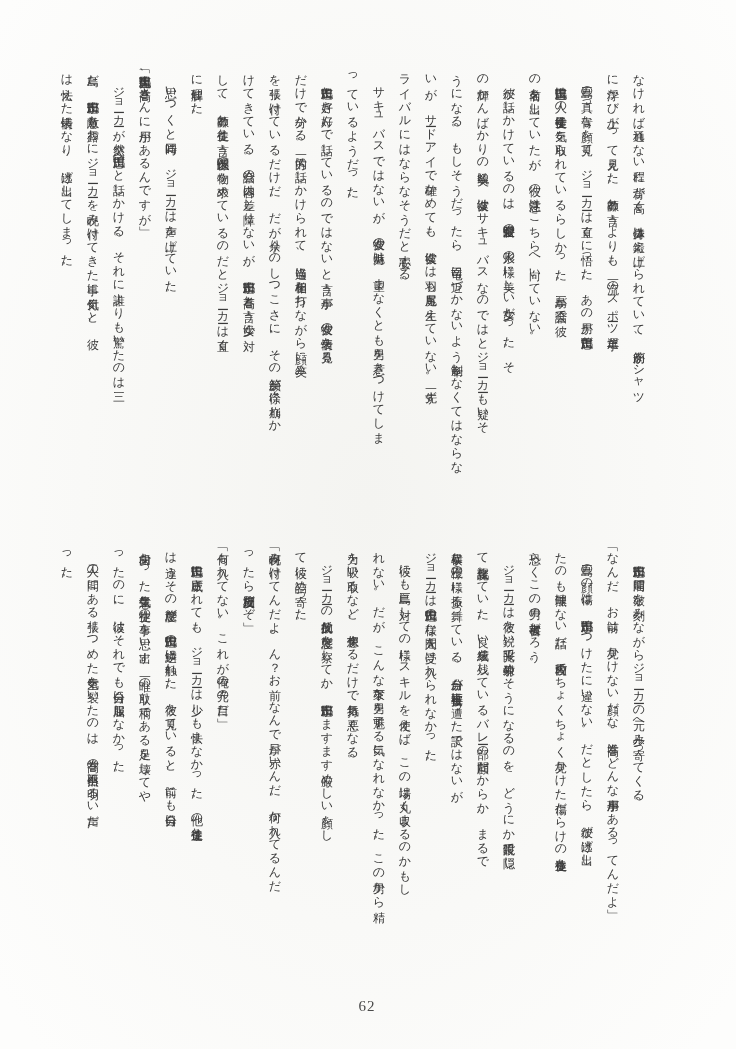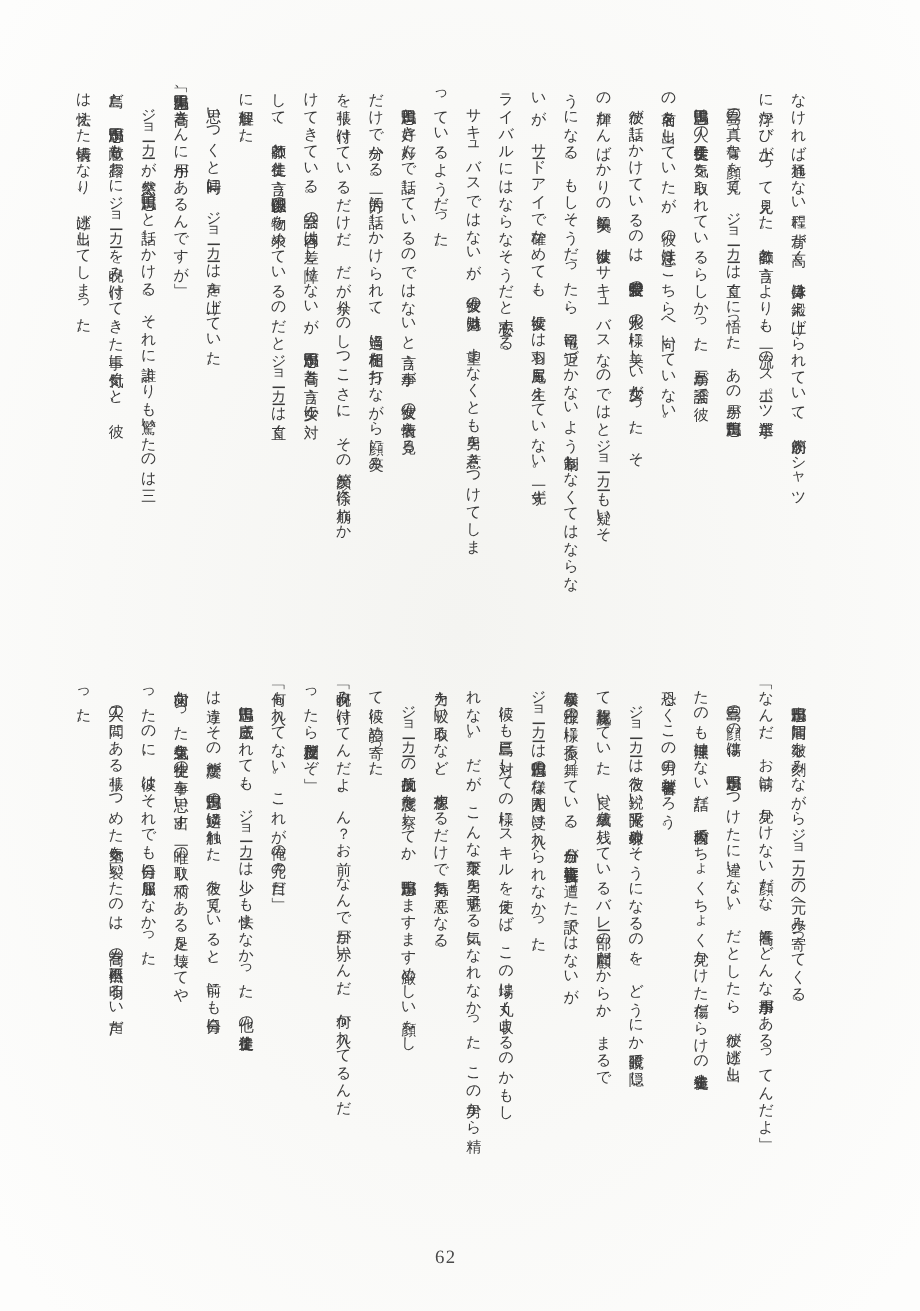--- a/index.html
+++ b/index.html
@@ -36,20 +36,21 @@
   .tblock-top    { top: 66px; }
   .tblock-bottom { top: 544px; }
   .vline {
     white-space: pre;          
   }
   .pageno {
     position: absolute;
     top: 998px;
     left: 348px;
     width: 38px;
+    text-align: center;
     font-size: 15px;
     color: #4a4a4a;
     letter-spacing: 1px;
   }
 </style>
 </head>
 <body>
 
 <div class="page">
   <div class="tblock tblock-top">

